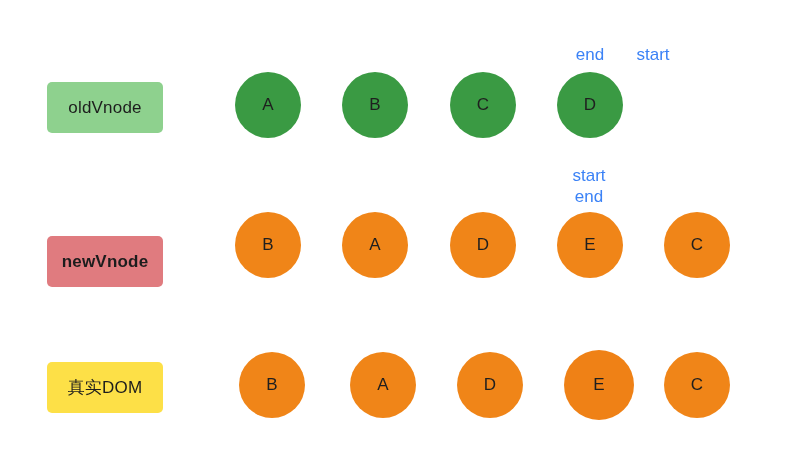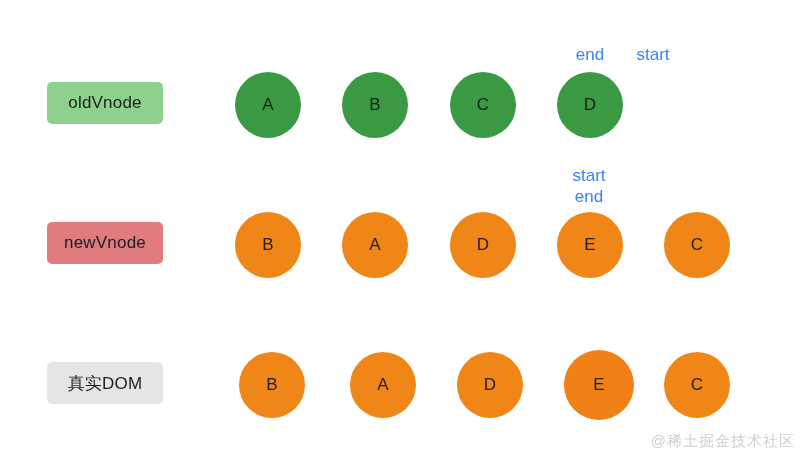--- a/index.html
+++ b/index.html
@@ -15,33 +15,33 @@
     width: 807px;
     height: 465px;
     background: #ffffff;
     overflow: hidden;
   }
 
   
   .row-label {
     position: absolute;
     width: 116px;
-    height: 42px;
+    height: 51px;
     border-radius: 5px;
     display: flex;
     align-items: center;
     justify-content: center;
     font-size: 17px;
     color: #1d1d1d;
     letter-spacing: 0.2px;
     box-sizing: border-box;
   }
   .row-label.green  { background: #8ed18e; }
   .row-label.red    { background: #e07b7f; }
-  .row-label.orange { background: #e5e5e5; }
+  .row-label.orange { background: #fde047; }
 
   
   .node {
     position: absolute;
     border-radius: 50%;
     display: flex;
     align-items: center;
     justify-content: center;
     font-size: 17px;
     color: #1f1f1f;
@@ -80,30 +80,29 @@
     <div class="node green" style="width: 66px; height: 66px; left: 235px; top: 72px;">A</div>
     <div class="node green" style="width: 66px; height: 66px; left: 342px; top: 72px;">B</div>
     <div class="node green" style="width: 66px; height: 66px; left: 450px; top: 72px;">C</div>
     <div class="node green" style="width: 66px; height: 66px; left: 557px; top: 72px;">D</div>
     <div class="pointer" style="left: 530px; top: 44px; width: 120px;">
       <div>end</div>
     </div>
     <div class="pointer" style="left: 593px; top: 44px; width: 120px;">
       <div>start</div>
     </div>
-    <div class="row-label red" style="left: 47px; top: 222px;">newVnode</div>
+    <div class="row-label red" style="left: 47px; top: 236px; font-weight: bold;">newVnode</div>
     <div class="node orange" style="width: 66px; height: 66px; left: 235px; top: 212px;">B</div>
     <div class="node orange" style="width: 66px; height: 66px; left: 342px; top: 212px;">A</div>
     <div class="node orange" style="width: 66px; height: 66px; left: 450px; top: 212px;">D</div>
     <div class="node orange" style="width: 66px; height: 66px; left: 557px; top: 212px;">E</div>
     <div class="node orange" style="width: 66px; height: 66px; left: 664px; top: 212px;">C</div>
     <div class="pointer" style="left: 529px; top: 165px; width: 120px;">
       <div>start</div>
       <div>end</div>
     </div>
     <div class="row-label orange" style="left: 47px; top: 362px;">真实DOM</div>
     <div class="node orange" style="width: 66px; height: 66px; left: 239px; top: 352px;">B</div>
     <div class="node orange" style="width: 66px; height: 66px; left: 350px; top: 352px;">A</div>
     <div class="node orange" style="width: 66px; height: 66px; left: 457px; top: 352px;">D</div>
     <div class="node orange-strong" style="width: 70px; height: 70px; left: 564px; top: 350px;">E</div>
     <div class="node orange" style="width: 66px; height: 66px; left: 664px; top: 352px;">C</div>
-    <div class="watermark">@稀土掘金技术社区</div>
   </div>
 
 </body></html>

